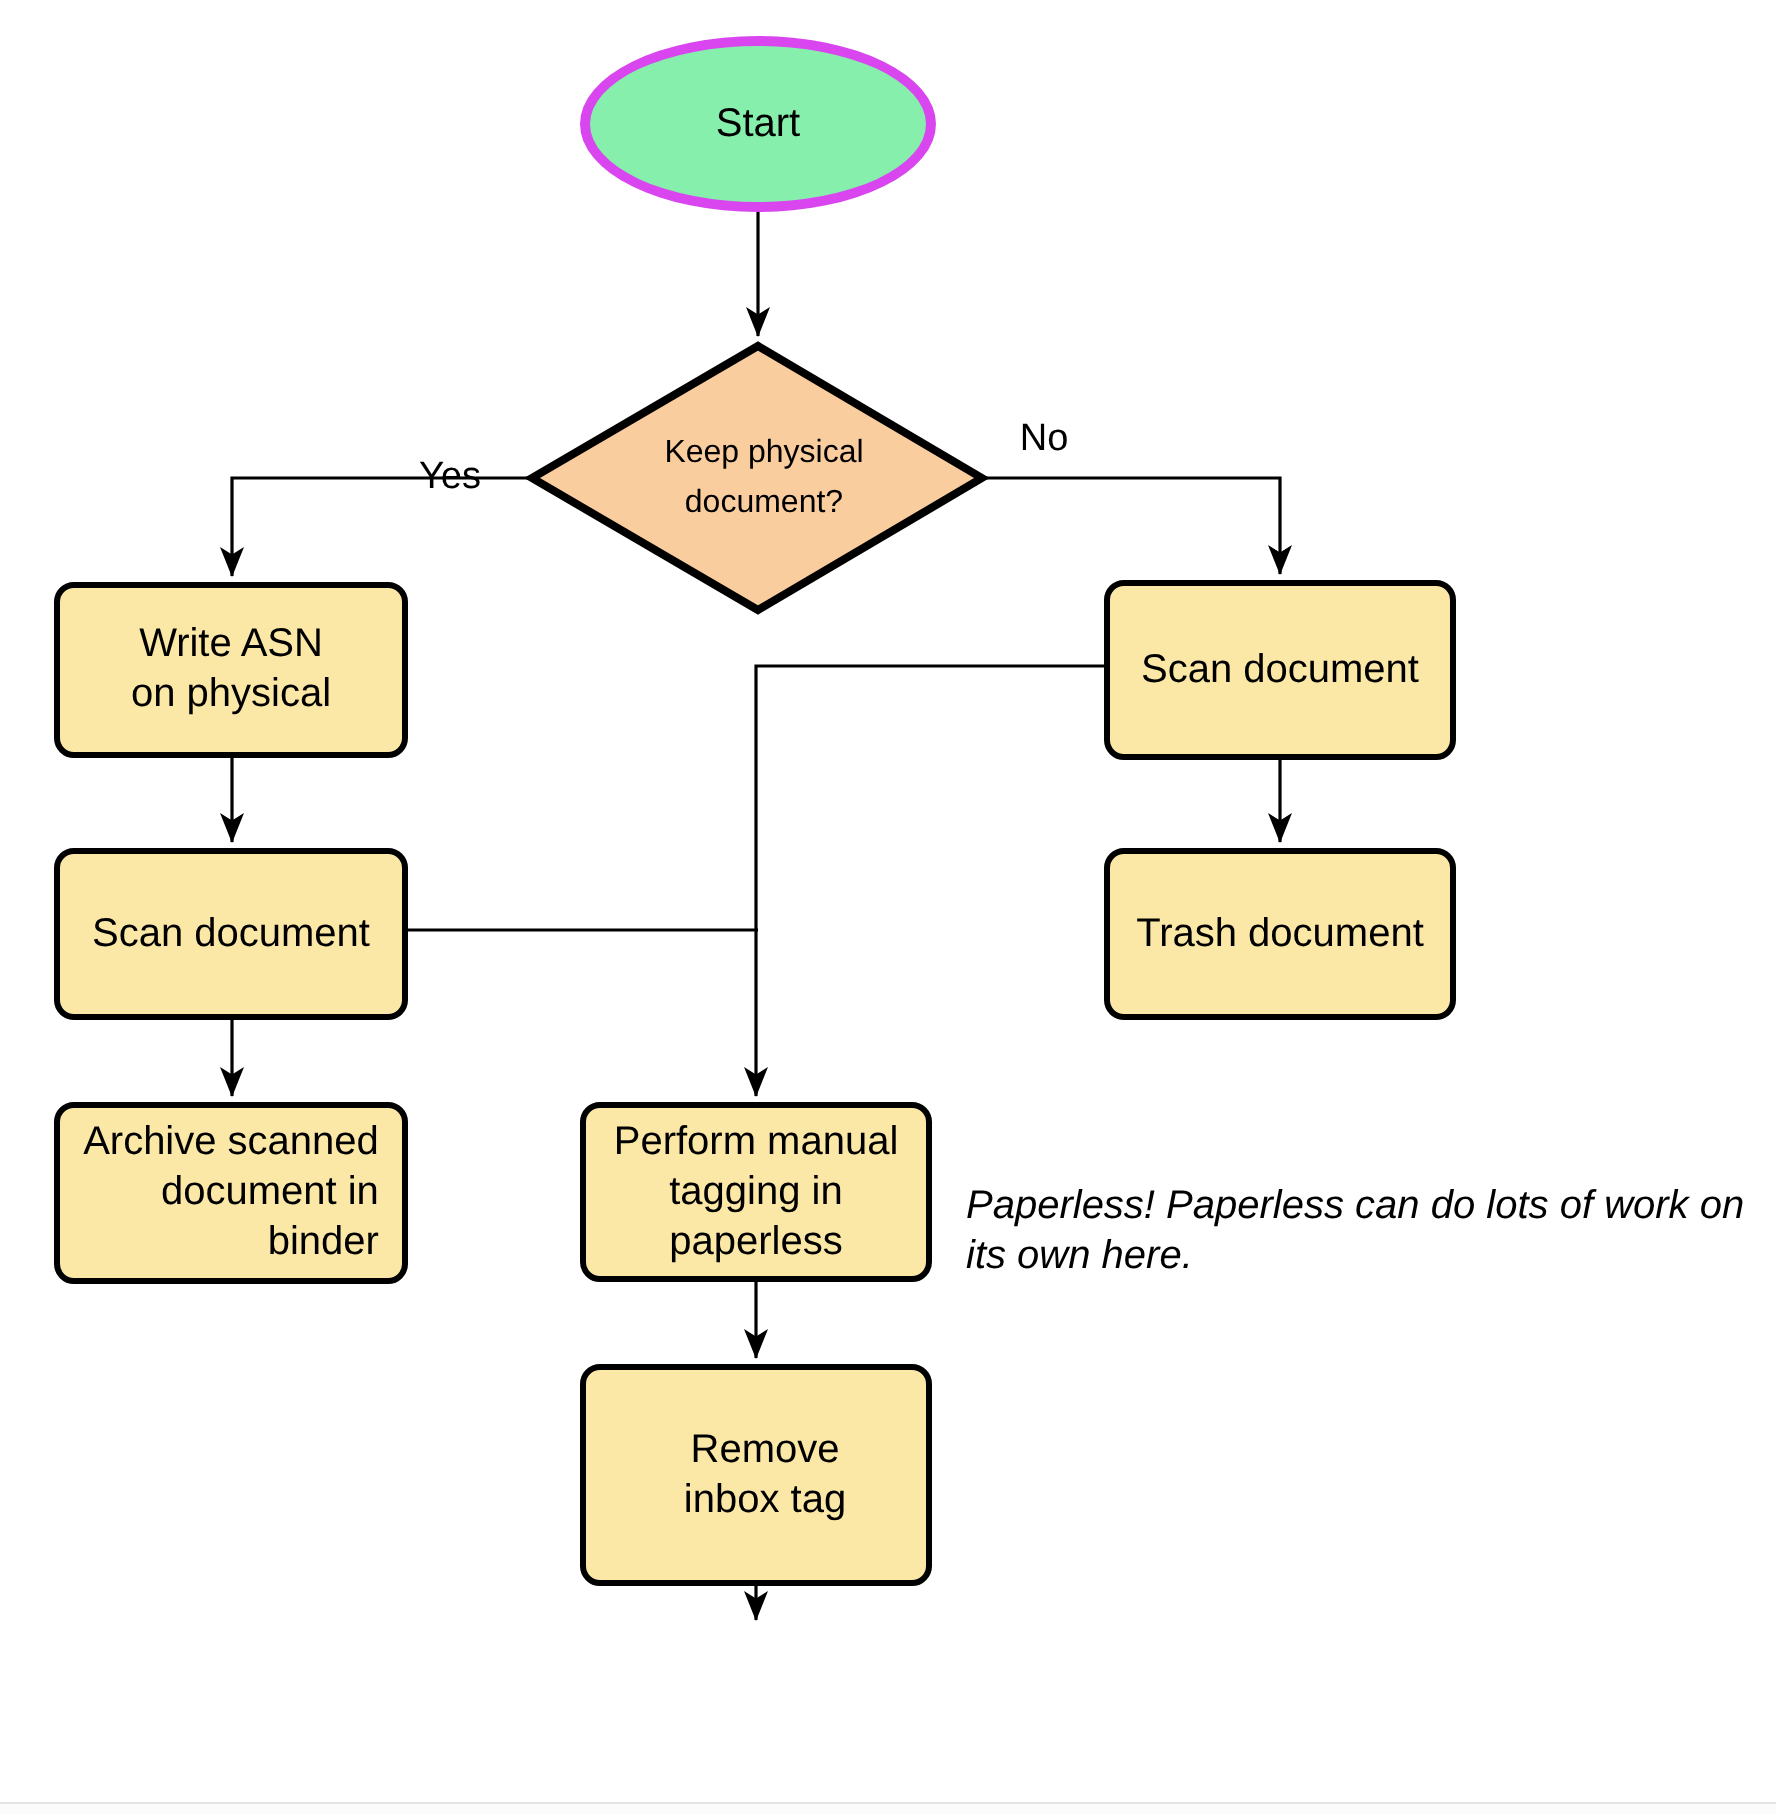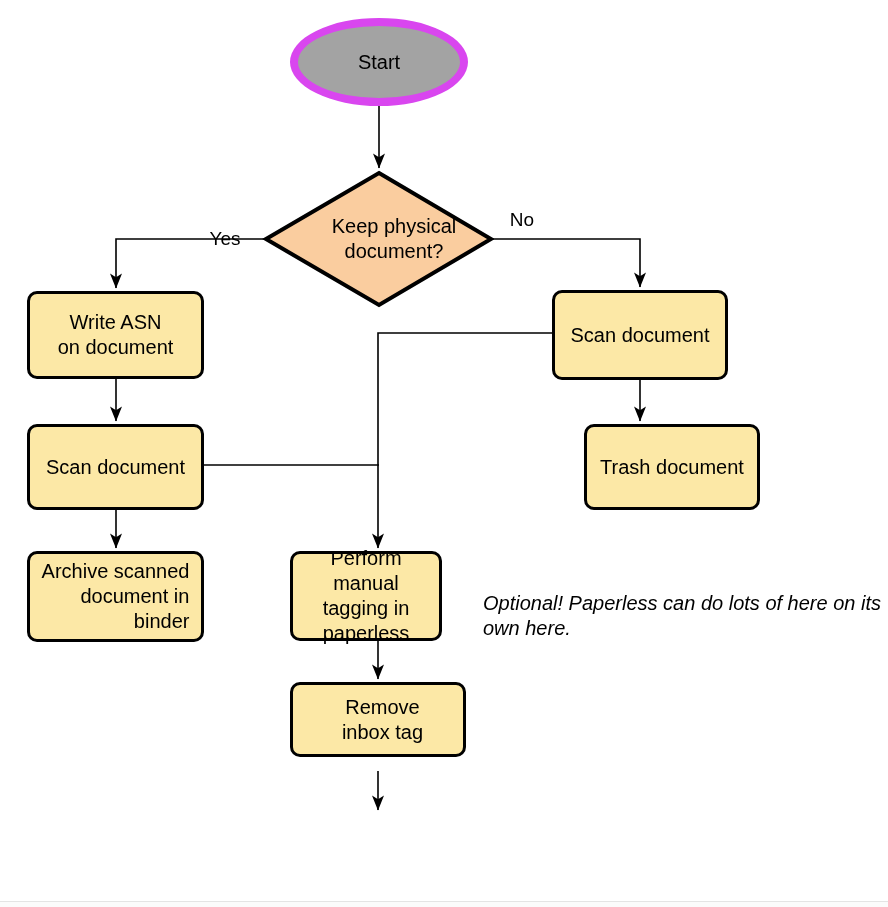--- a/index.html
+++ b/index.html
@@ -37,45 +37,45 @@
     display: flex;
     align-items: center;
     justify-content: center;
     text-align: center;
     font-size: 20px;
     line-height: 25px;
     white-space: pre-line;
     box-sizing: border-box;
   }
   .terminator {
-    background: #a3a3a3;
-    border: 8px solid #d946ef;
+    background: #86efac;
+    border: 5px solid #d946ef;
     border-radius: 50%;
   }
   .process {
     background: #FCE8A6;
     border: 3px solid #000000;
     border-radius: 10px;
     padding: 4px;
   }
   .diamond-wrap {
     position: absolute;
     left: 262px; top: 170px;
     width: 232px; height: 138px;
   }
   .diamond-wrap svg { position: absolute; left: 0; top: 0; }
   .diamond-label {
     position: absolute;
-    left: 16px; top: 0;
+    left: 4px; top: 0;
     width: 100%; height: 100%;
     display: flex;
     align-items: center;
     justify-content: center;
     text-align: center;
-    font-size: 20px;
+    font-size: 16px;
     line-height: 25px;
     white-space: pre-line;
   }
   .edge-label {
     position: absolute;
     font-size: 19px;
     text-align: center;
   }
   .annotation {
     position: absolute;
@@ -97,23 +97,23 @@
     width: 888px; height: 5px;
     background: #fbfbfb;
   }
 
   
   #n-start        { left: 290px; top:  18px; width: 178px; height: 88px; }
   #n-write-asn    { left:  27px; top: 291px; width: 177px; height: 88px; }
   #n-scan-left    { left:  27px; top: 424px; width: 177px; height: 86px; }
   #n-archive      { left:  27px; top: 551px; width: 177px; height: 91px; text-align: right; }
   #n-scan-right   { left: 552px; top: 290px; width: 176px; height: 90px; }
-  #n-trash        { left: 584px; top: 424px; width: 176px; height: 86px; }
-  #n-tagging      { left: 290px; top: 551px; width: 152px; height: 90px; justify-content: center; }
-  #n-remove-inbox { left: 290px; top: 682px; width: 176px; height: 75px; padding-left: 13px; }
+  #n-trash        { left: 552px; top: 424px; width: 176px; height: 86px; }
+  #n-tagging      { left: 290px; top: 551px; width: 176px; height: 90px; justify-content: center; }
+  #n-remove-inbox { left: 290px; top: 682px; width: 176px; height: 111px; padding-left: 13px; }
   #n-end          { left: 290px; top: 812px; width: 178px; height: 89px; }
   #lbl-yes        { left: 200px; top: 209px; width:  50px; margin-top: 19px; }
   #lbl-no         { left: 498px; top: 209px; width:  48px; }
 </style>
 </head>
 <body>
 
 <div class="canvas">
 
   <svg class="edges" width="888" height="907" viewBox="0 0 888 907">
@@ -141,21 +141,21 @@
   <div class="diamond-wrap">
     <svg width="232" height="138" viewBox="0 0 232 138">
       <polygon points="117,3 229,69 117,135 4,69" stroke="#000000" stroke-width="4" fill="#FACD9F"></polygon>
     </svg>
     <div class="diamond-label">Keep physical
 document?</div>
   </div>
 
   <div id="n-write-asn" class="node process">
     <span>Write ASN
-on document</span>
+on physical</span>
   </div>
 
   <div id="n-scan-left" class="node process">
     <span>Scan document</span>
   </div>
 
   <div id="n-archive" class="node process">
     <span>Archive scanned
 document in
 binder</span>
@@ -177,17 +177,17 @@
 
   <div id="n-remove-inbox" class="node process">
     <span>Remove
 inbox tag</span>
   </div>
 
 
   <div id="lbl-yes" class="edge-label">Yes</div>
   <div id="lbl-no" class="edge-label">No</div>
 
-  <div class="annotation">Optional! Paperless can do lots of here on its own here.</div>
+  <div class="annotation">Paperless! Paperless can do lots of work on its own here.</div>
 
   <div class="bottom-rule"></div>
   <div class="bottom-strip"></div>
 </div>
 
 </body></html>

